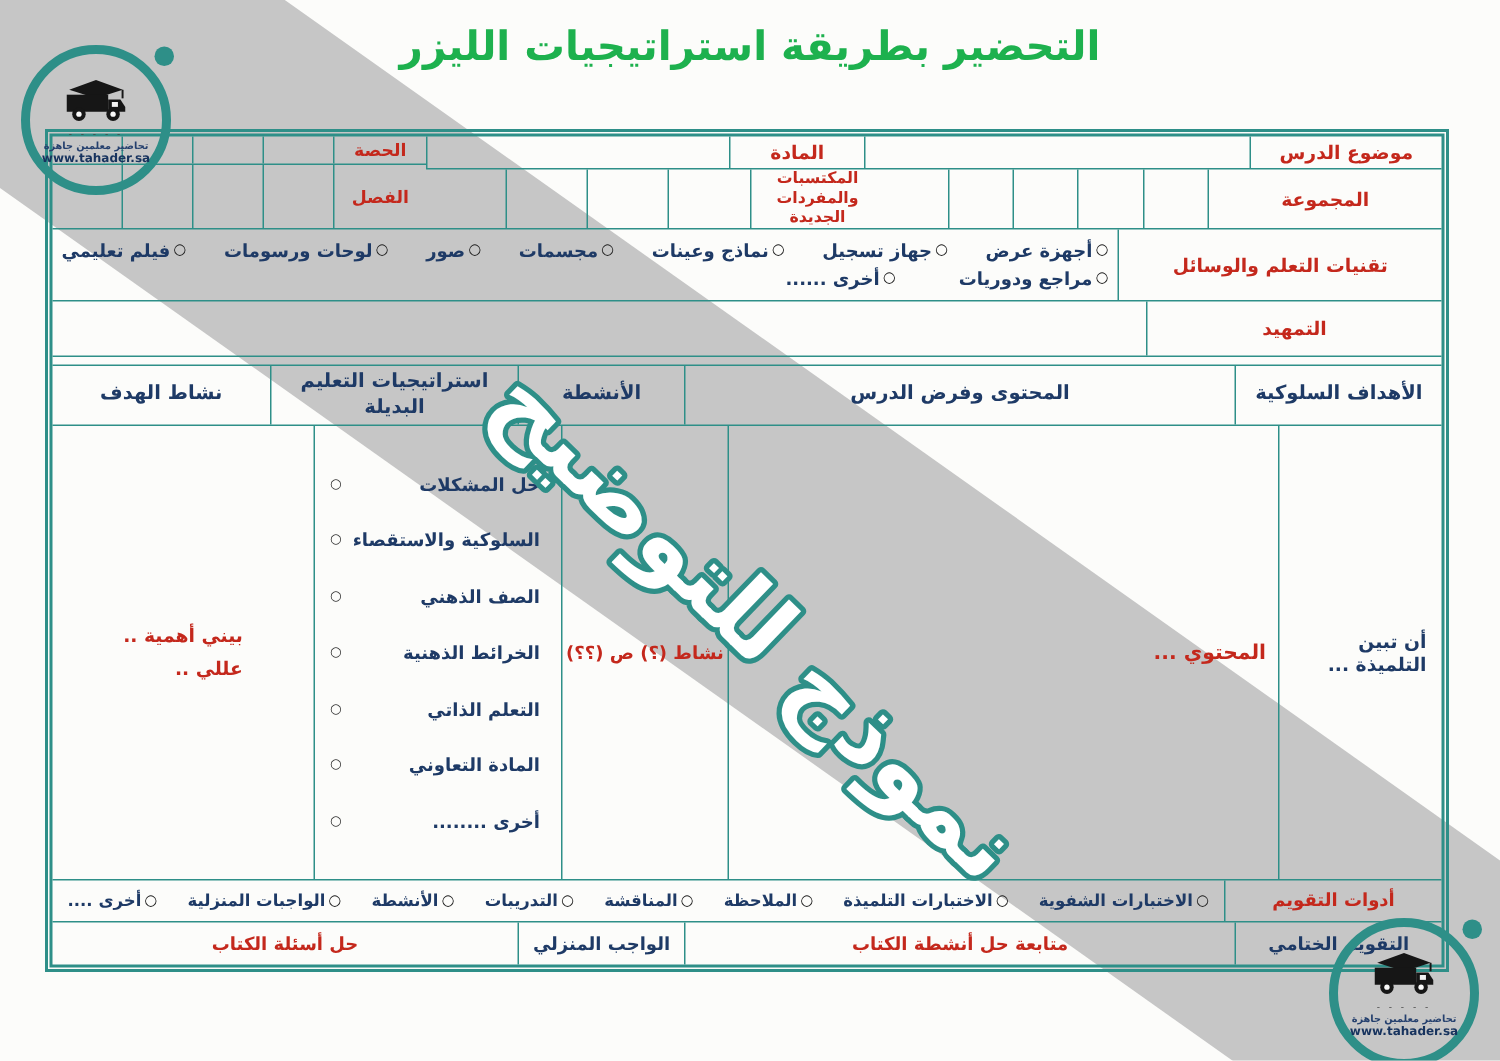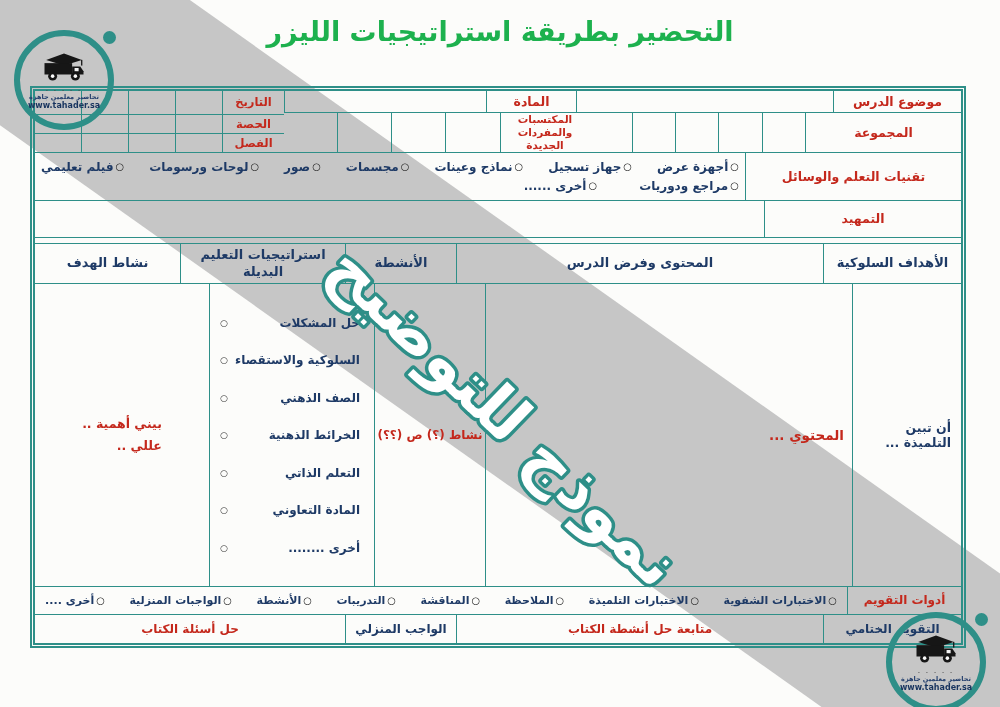--- a/index.html
+++ b/index.html
@@ -99,29 +99,20 @@
         <div class="cell lblR" style="width:90px;font-size:10.5px;padding:0 2px;">المكتسبات والمفردات الجديدة</div>
         <div class="mcg" style="flex:1;">
           <div class="mc"></div>
           <div class="mc"></div>
           <div class="mc"></div>
           <div class="mc"></div>
         </div>
       </div>
     </div>
     <div class="colwrap" style="flex:1;">
-      <div class="subrow" style="height:24px;">
-        <div class="cell lblR" style="width:62px;font-size:11.5px;">التاريخ</div>
-        <div class="mcg">
-          <div class="mc"></div>
-          <div class="mc"></div>
-          <div class="mc"></div>
-          <div class="mc"></div>
-        </div>
-      </div>
       <div class="subrow" style="height:19px;">
         <div class="cell lblR" style="width:62px;font-size:11.5px;">الحصة</div>
         <div class="mcg">
           <div class="mc"></div>
           <div class="mc"></div>
           <div class="mc"></div>
           <div class="mc"></div>
         </div>
       </div>
       <div class="subrow" style="flex:1;">
@@ -255,21 +246,21 @@
       </div>
     <div class="cell noL" style="flex:1;">
       <div style="text-align:right;line-height:1.8;">
         <div class="entry-red">بيني أهمية ..</div>
         <div class="entry-red">عللي ..</div>
       </div>
     </div>
   </div>
 
   <div class="hrow" style="height:28px;">
-    <div class="cell lblR" style="width:114px;font-size:12px;">أدوات التقويم</div>
+    <div class="cell lblR" style="width:145px;font-size:12px;">أدوات التقويم</div>
     <div class="toolopts noL">
 
         <span class="opt">
           <span class="radio">○</span>
           <span>الاختبارات الشفوية</span>
         </span>
 
         <span class="opt">
           <span class="radio">○</span>
           <span>الاختبارات التلميذة</span>

